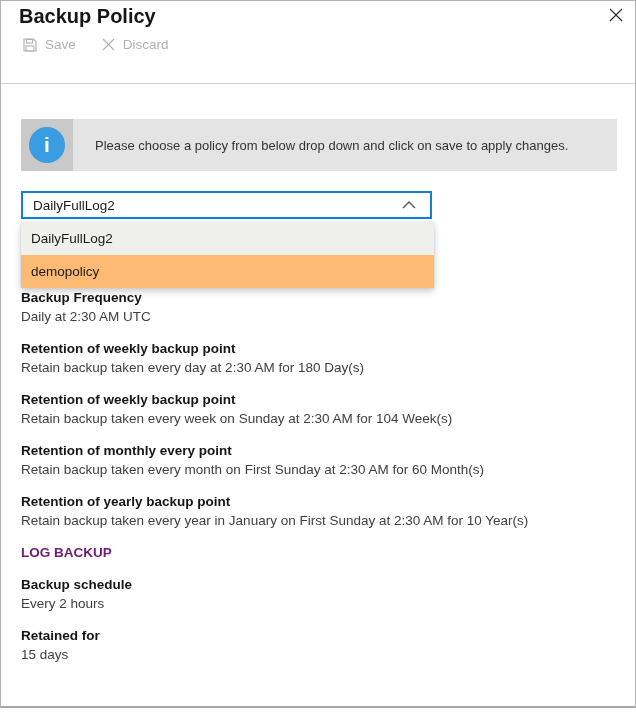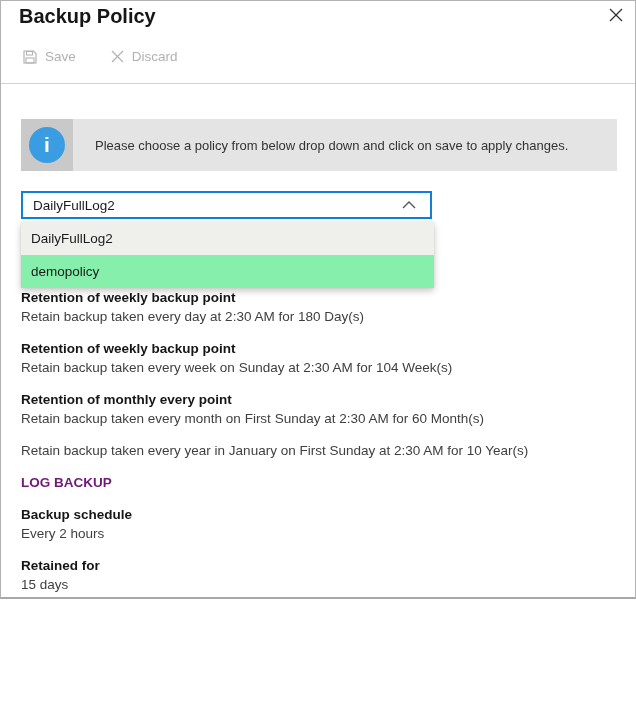--- a/index.html
+++ b/index.html
@@ -3,42 +3,42 @@
 <meta charset="utf-8">
 <style>
   html, body { margin: 0; padding: 0; background: #fff; }
   body {
     width: 636px; height: 718px;
     font-family: "Liberation Sans", sans-serif;
     -webkit-font-smoothing: antialiased;
   }
   .panel {
     position: relative; box-sizing: border-box;
-    width: 636px; height: 599px;
+    width: 636px; height: 708px;
     background: #ffffff;
     border: 1px solid #b2b2b2;
     border-bottom: 2px solid #a8a8a8;
     overflow: hidden;
   }
   
   .page-title {
     position: absolute; top: 1px; left: 18px;
     font-size: 20px; font-weight: 600; color: #161616;
     margin: 0; line-height: 28px;
   }
   .close-btn {
     position: absolute; top: 4px; right: 9px;
     width: 20px; height: 20px;
     background: none; border: none; padding: 0; cursor: pointer;
     display: flex; align-items: center; justify-content: center;
   }
   
   .toolbar {
-    position: absolute; top: 48px; left: 22px;
-    display: flex; align-items: flex-start; gap: 35px;
+    position: absolute; top: 36px; left: 22px;
+    display: flex; align-items: flex-start; gap: 26px;
   }
   .tb-btn {
     display: flex; align-items: center; gap: 8px;
     color: #b1b1b1; font-size: 13.5px; cursor: default;
     background: none; border: none; padding: 0;
     font-family: "Liberation Sans", sans-serif;
   }
   .separator {
     position: absolute; top: 82px; left: 0; right: 0;
     height: 1px; background: #d2d2d2;
@@ -76,21 +76,21 @@
     font-size: 13.5px; color: #1b1b1b; cursor: pointer;
   }
   .dropdown-list {
     position: absolute; top: 221px; left: 20px;
     width: 413px; background: #ffffff; z-index: 5;
     box-shadow: 0 3px 7px rgba(0,0,0,0.22), 0 0 2px rgba(0,0,0,0.08);
   }
   .dropdown-option {
     height: 33px; display: flex; align-items: center;
     padding-left: 10px; font-size: 13.5px; color: #1b1b1b;
-    cursor: pointer; background: #86efac;
+    cursor: pointer; background: #fdba74;
   }
   .dropdown-option.selected { background: #efefec; }
   
   .content {
     position: absolute; top: 287px; left: 20px; right: 20px; z-index: 1;
   }
   .section { margin-bottom: 13px; }
   .field-label {
     font-size: 13.5px; font-weight: 700; color: #161616; line-height: 19px;
   }
@@ -157,37 +157,42 @@
     </span>
   </div>
 
   <div class="dropdown-list">
     <div class="dropdown-option selected">DailyFullLog2</div>
     <div class="dropdown-option">demopolicy</div>
   </div>
 
   <div class="content">
 
+    <div class="section">
+      <div class="field-label">Backup Frequency</div>
+      <div class="field-value">Daily at 2:30 AM UTC</div>
+    </div>
 
     <div class="section">
       <div class="field-label">Retention of weekly backup point</div>
       <div class="field-value">Retain backup taken every day at 2:30 AM for 180 Day(s)</div>
     </div>
 
     <div class="section">
       <div class="field-label">Retention of weekly backup point</div>
       <div class="field-value">Retain backup taken every week on Sunday at 2:30 AM for 104 Week(s)</div>
     </div>
 
     <div class="section">
       <div class="field-label">Retention of monthly every point</div>
       <div class="field-value">Retain backup taken every month on First Sunday at 2:30 AM for 60 Month(s)</div>
     </div>
 
     <div class="section">
+      <div class="field-label">Retention of yearly backup point</div>
       <div class="field-value">Retain backup taken every year in January on First Sunday at 2:30 AM for 10 Year(s)</div>
     </div>
 
     <div class="group-heading">LOG BACKUP</div>
 
     <div class="section">
       <div class="field-label">Backup schedule</div>
       <div class="field-value">Every 2 hours</div>
     </div>
 

